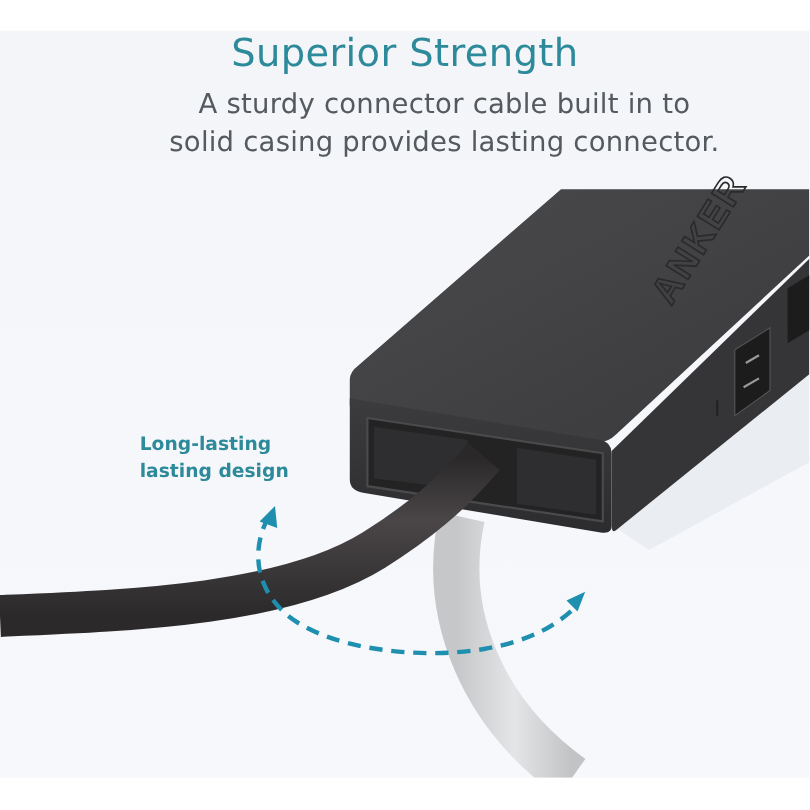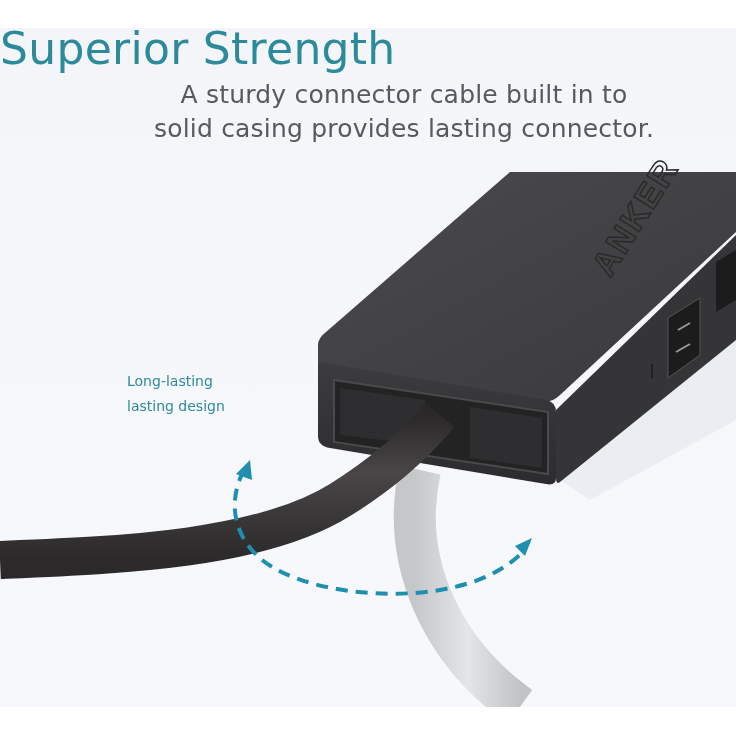--- a/index.html
+++ b/index.html
@@ -6,31 +6,31 @@
     body {
       width: 736px; height: 736px; background: #ffffff; position: relative; overflow: hidden;
       font-family: "DejaVu Sans", "Liberation Sans", sans-serif;
     }
     .photo {
       position: absolute; left: 0; top: 28px; width: 736px; height: 679px;
       background: linear-gradient(180deg, #f3f5f8 0%, #f6f7fa 50%, #f7f8fb 100%);
       overflow: hidden;
     }
     .title {
-      position: absolute; left: 0; width: 736px; top: 0; text-align: left;
-      color: #2d8a9a; font-size: 44px; font-weight: normal; letter-spacing: 0.3px;
+      position: absolute; left: 0; width: 736px; top: 0; text-align: center;
+      color: #2d8a9a; font-size: 35px; font-weight: normal; letter-spacing: 0.3px;
       line-height: 42px;
     }
     .subtitle {
       position: absolute; left: 0; width: 736px; top: 50px; text-align: center;
       color: #555a5e; font-size: 25px; line-height: 34px; letter-spacing: 0.2px; margin-left: 36px;
     }
     .callout {
-      position: absolute; left: 127px; top: 341px;
-      color: #2d8a9a; font-size: 14px; line-height: 25px; font-weight: normal;
+      position: absolute; left: 127px; top: 364px;
+      color: #2d8a9a; font-size: 17px; line-height: 25px; font-weight: bold;
     }
     svg.art { position: absolute; left: 0; top: 0; }
   </style>
 </head>
 <body>
 
 <div class="photo">
   <svg class="art" width="736" height="679" viewBox="0 28 736 679">
     <defs>
       <linearGradient id="hubTop" x1="0" y1="0" x2="1" y2="1">

